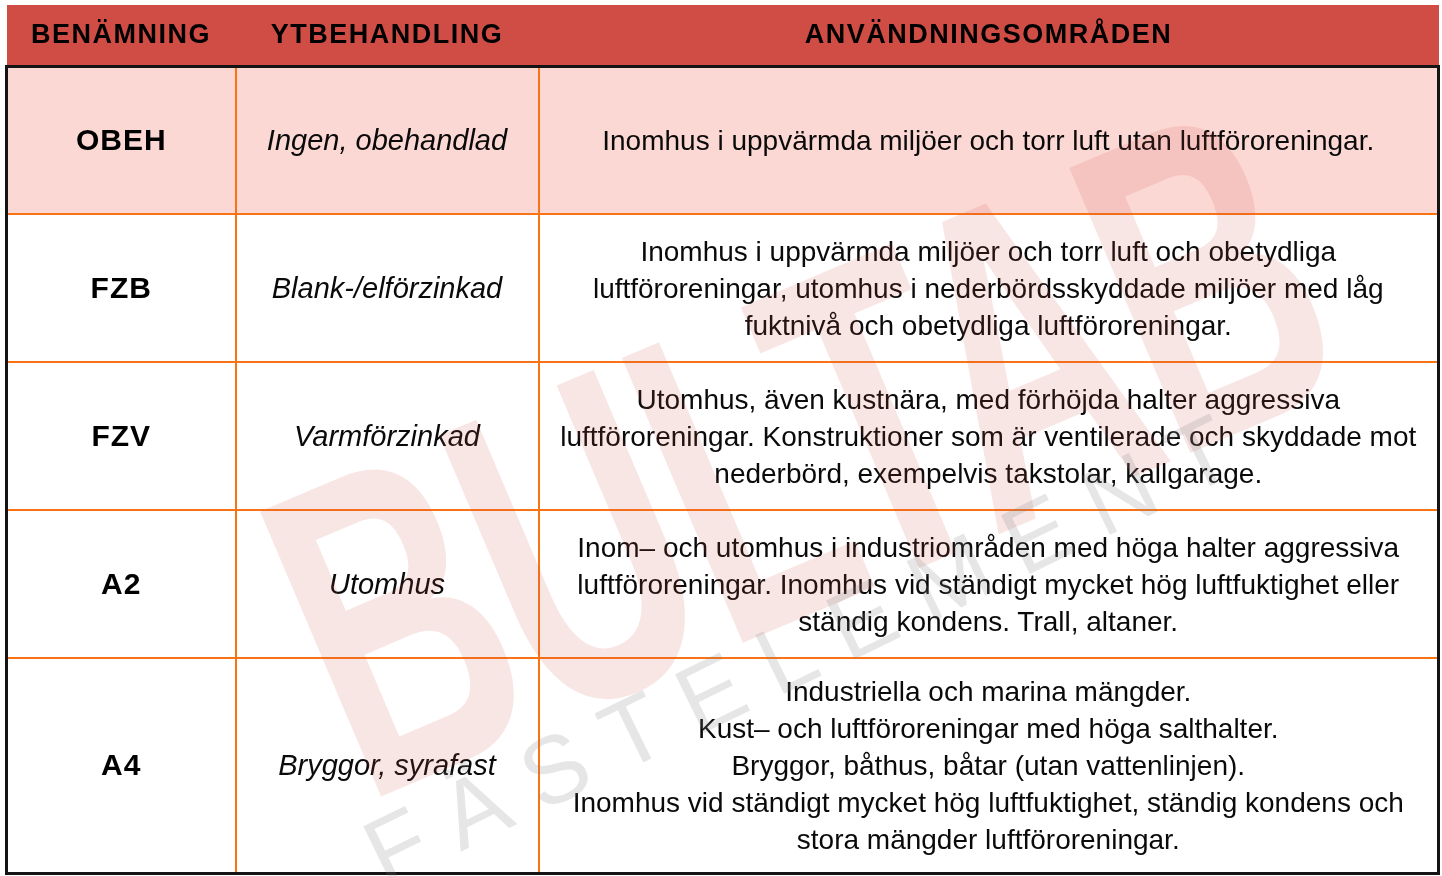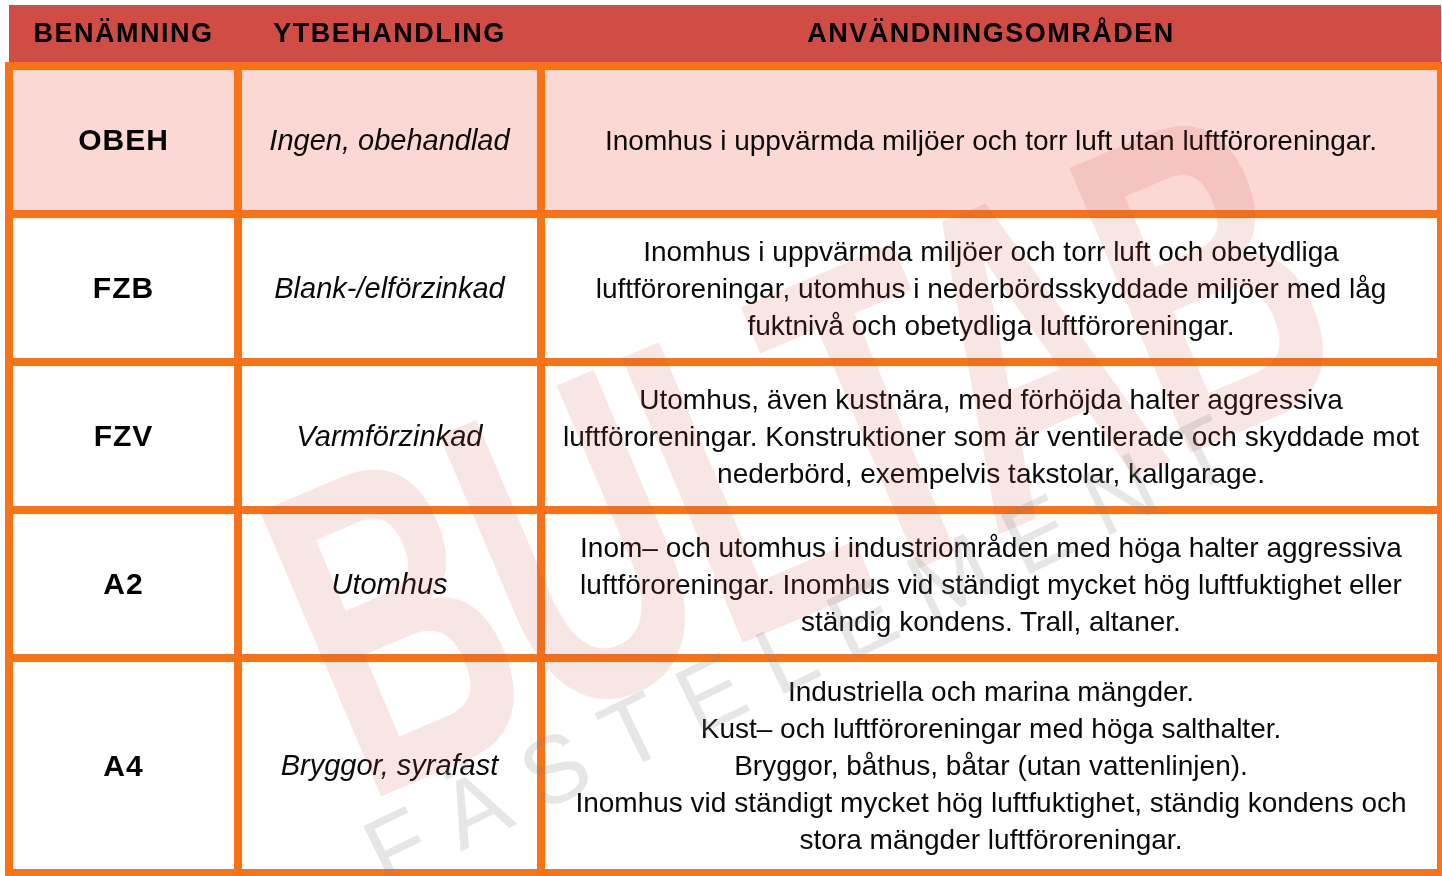--- a/index.html
+++ b/index.html
@@ -35,21 +35,21 @@
     color: #000000;
     font-weight: bold;
     font-size: 27px;
     letter-spacing: 1.5px;
     border: none;
     text-align: center;
     vertical-align: middle;
   }
 
   tbody td {
-    border: 8px solid #f97316;
+    border: 2px solid #f97316;
     vertical-align: middle;
     text-align: center;
     background: transparent;
     color: #0a0a0a;
   }
   tbody { border: 3px solid #141414; }
 
   tr.r-normal { height: 148px; }
   tr.r-tall   { height: 215px; }
 

